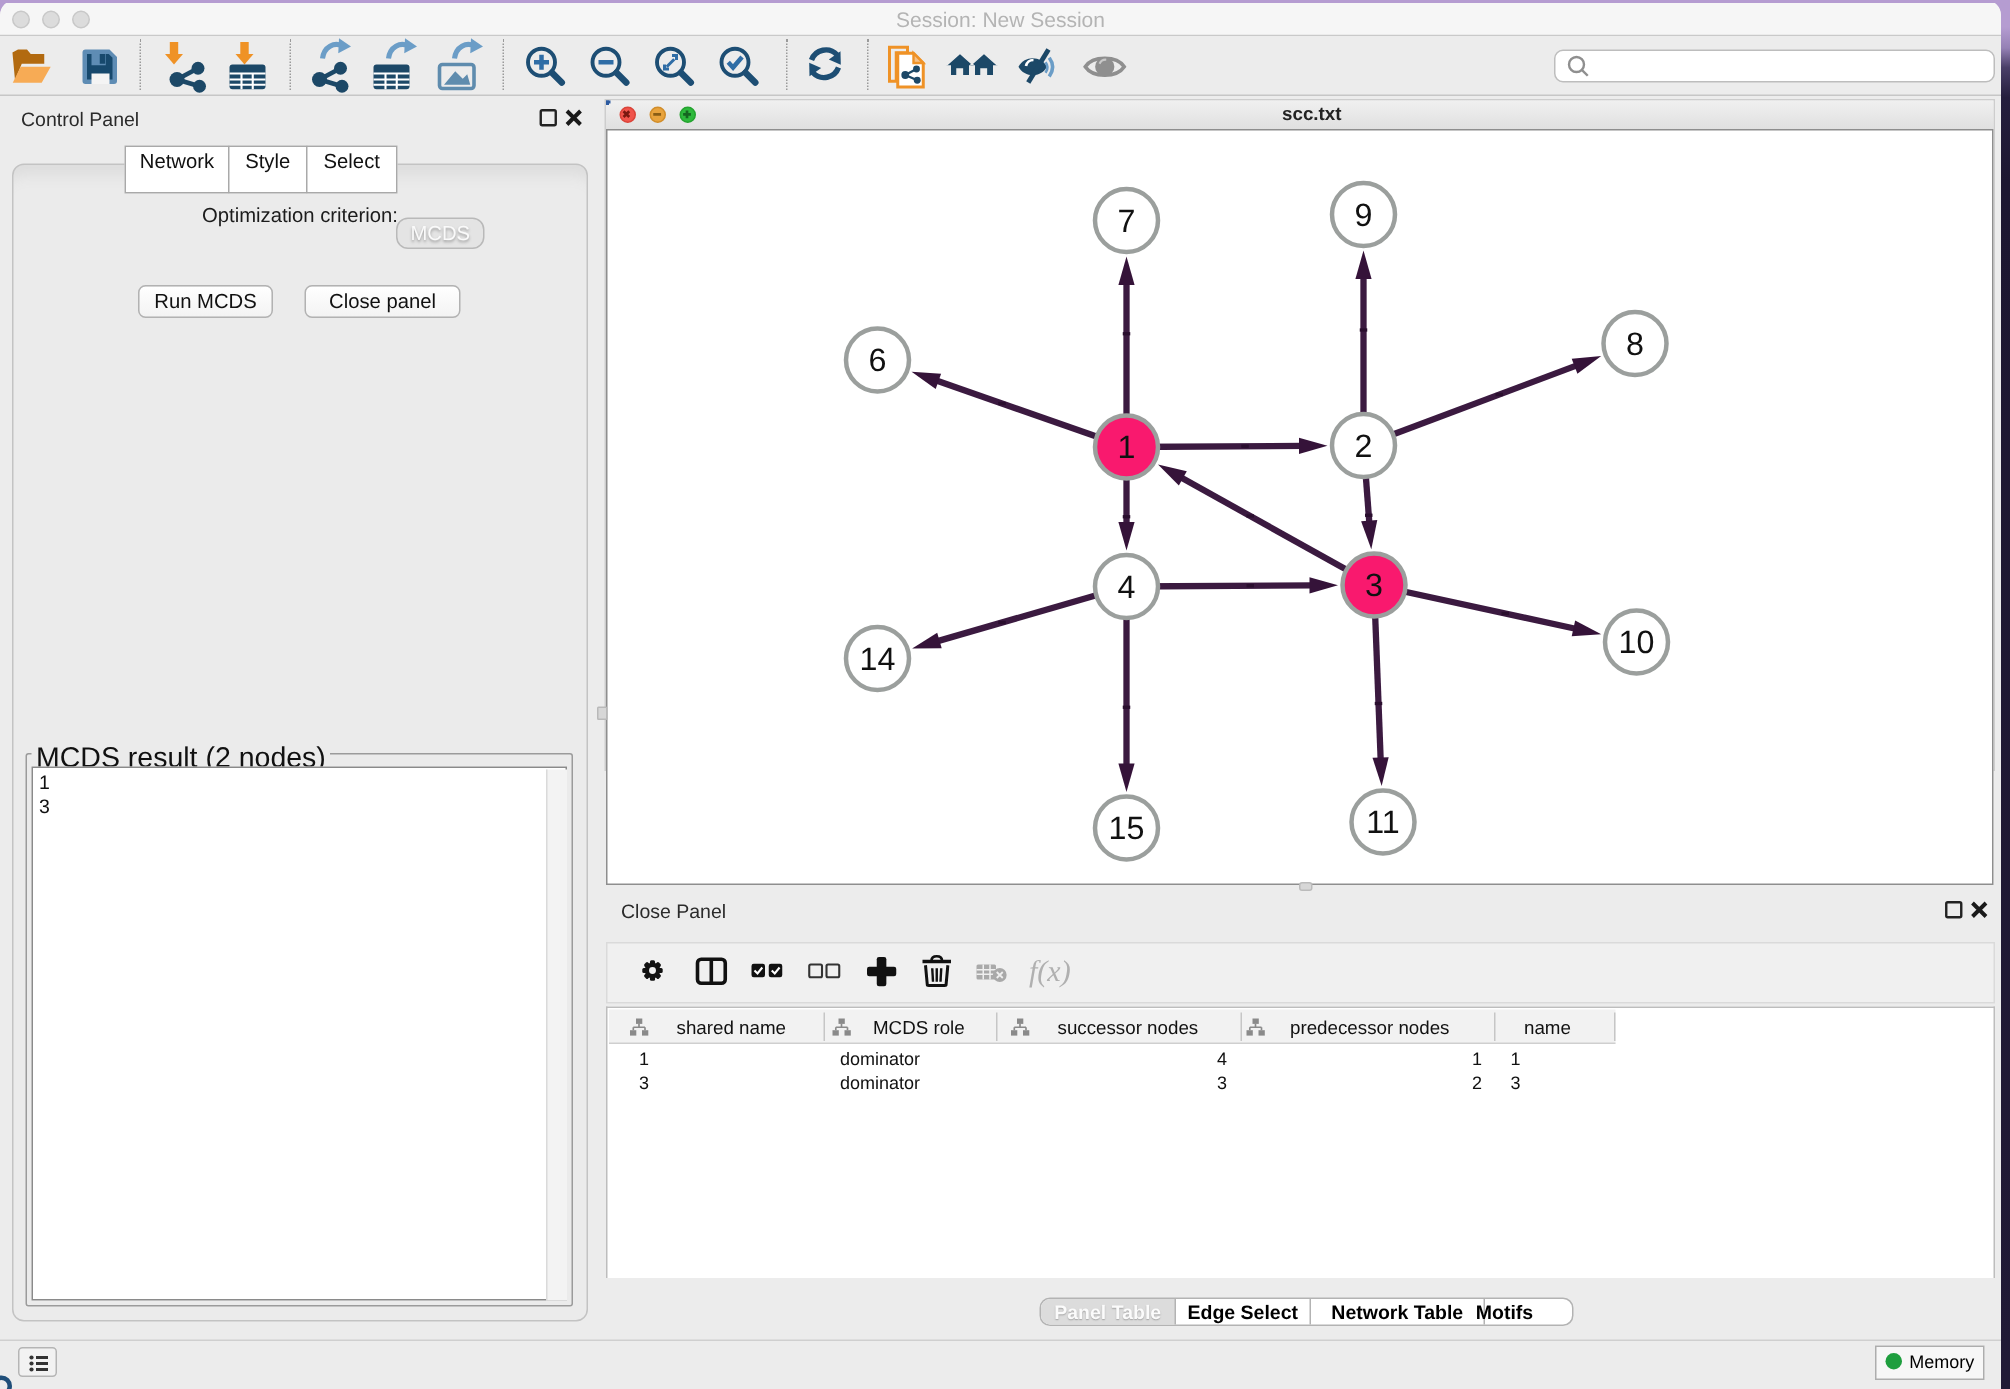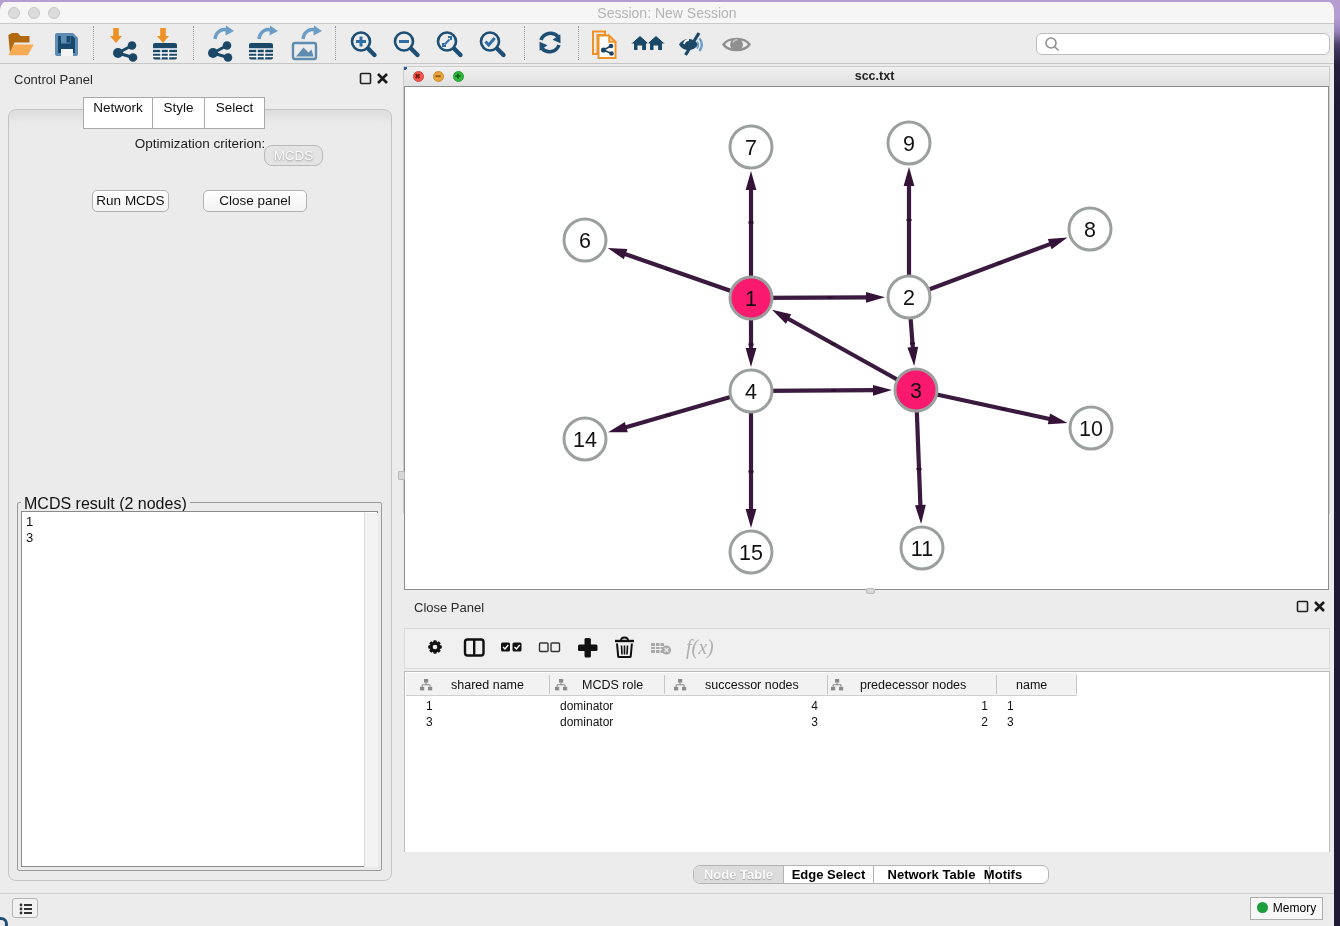--- a/index.html
+++ b/index.html
@@ -38,21 +38,21 @@
   font-size:13.5px; color:#1c1c1c; }
 #cp-select { position:absolute; left:44px; top:159px; width:310px; height:22px;
   background:linear-gradient(#ffffff,#f3f3f3); border:1px solid #b2b2b2; border-radius:5px;
   font-size:13.5px; color:#111; line-height:20px; padding-left:13px; }
 .cp-btn { position:absolute; top:190px; height:22px;
   background:linear-gradient(#ffffff,#f3f3f3); border:1px solid #b2b2b2; border-radius:5px;
   font-size:13.5px; color:#111; text-align:center; line-height:20px; }
 #fieldset { position:absolute; left:17px; top:502px; width:365px; height:369px;
   border:1px solid #9b9b9b; border-radius:2px; }
 #fs-legend { position:absolute; left:21px; top:495px; background:#ebebeb;
-  padding:0 3px; font-size:16px; color:#111; }
+  padding:0 3px; font-size:19px; color:#111; }
 #fs-white { position:absolute; left:21px; top:511px; width:357px; height:356px;
   background:#fff; border:1px solid #8a8a8a; font-size:13px; line-height:16px;
   padding:2px 0 0 4px; color:#111; }
 #fs-scroll { position:absolute; left:342px; top:1px; width:14px; height:354px;
   background:#f3f3f3; border-left:1px solid #dadada; }
 
 #frame { position:absolute; left:403px; top:66px; width:927px; height:448px;
   border:1px solid #cdcdcd; background:#ececec; }
 #frame-tb { position:absolute; left:0; top:0; width:100%; height:19px;
   background:linear-gradient(#f0f0f0,#e0e0e0); }
@@ -247,21 +247,21 @@
   <svg width="32" height="14" style="position:absolute;left:359px;top:72px" viewBox="0 0 32 14">
     <rect x="1.5" y="1.5" width="10" height="10" fill="none" stroke="#222" stroke-width="1.6" rx="1"></rect>
     <path d="M19 2 L28 11 M28 2 L19 11" stroke="#1a1a1a" stroke-width="2.6"></path>
   </svg>
   <div class="ptab" style="left:83px; width:70px;">Network</div>
   <div class="ptab" style="left:152px; width:53px;">Style</div>
   <div class="ptab" style="left:204px; width:61px;">Select</div>
   <div id="tab-mcds">MCDS</div>
   <div id="cp-panel"></div>
   <div id="opt-label">Optimization criterion:</div>
-  <div class="cp-btn" style="left:92px; width:77px;">Run MCDS</div>
+  <div class="cp-btn" style="left:92px; width:90px;">Run MCDS</div>
   <div class="cp-btn" style="left:203px; width:104px;">Close panel</div>
   <div id="fieldset"></div>
   <div id="fs-legend">MCDS result (2 nodes)</div>
   <div id="fs-white">1<br>3<div id="fs-scroll"></div></div>
 
   <div id="frame">
     <div style="position:absolute;left:0;top:0;width:3px;height:3px;border-left:2px solid #2c5aa0;border-top:2px solid #2c5aa0;z-index:3"></div>
     <div id="frame-tb">
       <div class="light" style="left:9px;  background:#f0544c; border:1px solid #da4439;"></div>
       <div class="light" style="left:29px; background:#e8a33d; border:1px solid #d18d2a;"></div>
@@ -440,21 +440,21 @@
     <div class="td" style="left:400px; top:27px; width:13px; text-align:right;">4</div>
     <div class="td" style="left:570px; top:27px; width:13px; text-align:right;">1</div>
     <div class="td" style="left:602px; top:27px;">1</div>
     <div class="td" style="left:21px; top:43px;">3</div>
     <div class="td" style="left:155px; top:43px;">dominator</div>
     <div class="td" style="left:400px; top:43px; width:13px; text-align:right;">3</div>
     <div class="td" style="left:570px; top:43px; width:13px; text-align:right;">2</div>
     <div class="td" style="left:602px; top:43px;">3</div>
   </div>
   <div style="position:absolute;left:693px;top:865px;width:356px;height:19px;background:#fff;border:1px solid #b3b3b3;border-radius:7px;overflow:hidden;">
-    <div class="bseg" style="left:0;width:90px;background:#dcdcdc;color:#fbfbfb;text-shadow:0 1px 1px #a0a0a0;">Node Table</div>
+    <div class="bseg" style="left:0;width:90px;background:#dcdcdc;color:#fbfbfb;text-shadow:0 1px 1px #a0a0a0;">Panel Table</div>
     <div class="bseg" style="left:90px;width:90px;">Edge Select</div>
     <div class="bseg" style="left:180px;width:116px;">Network Table</div>
     <div class="bseg" style="left:279px;width:60px;border-right:none;">Motifs</div>
   </div>
   <div class="abs" style="left:398px;top:471px;width:7px;height:9px;background:#d7d7d7;border:1px solid #b9b9b9;border-radius:1px;"></div>
   <div class="abs" style="left:866px;top:588px;width:9px;height:6px;background:#d7d7d7;border:1px solid #bbb;border-radius:2px;"></div>
   <div class="abs" style="left:-6px;top:917px;width:14px;height:14px;border-radius:50%;border:3px solid #1f4e79;background:transparent;z-index:60;"></div>
 
   <div id="statusbar"></div>
   <div id="stat-left">

